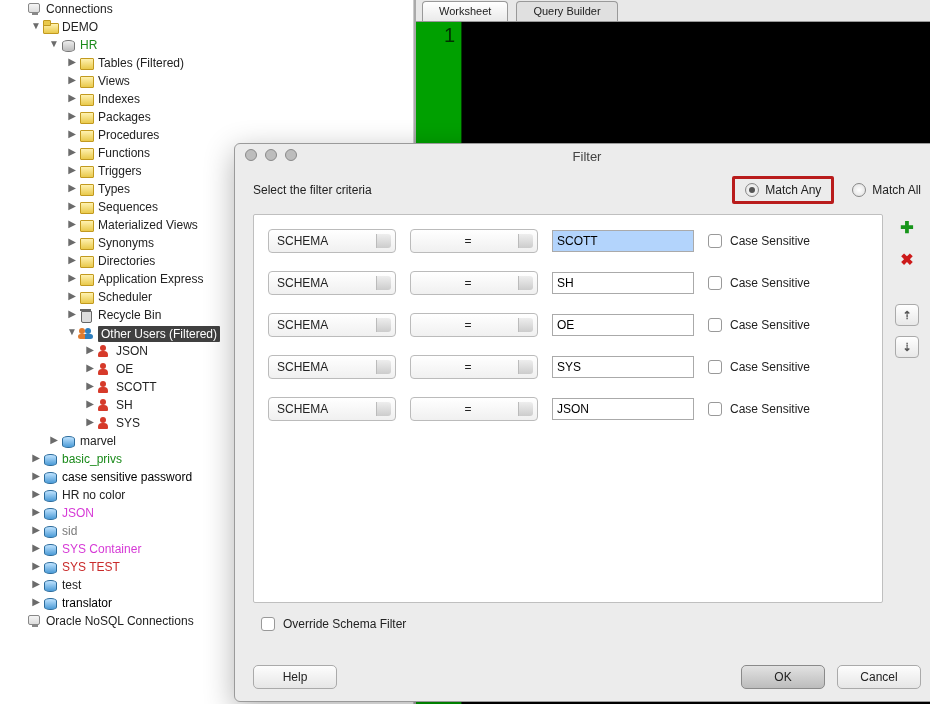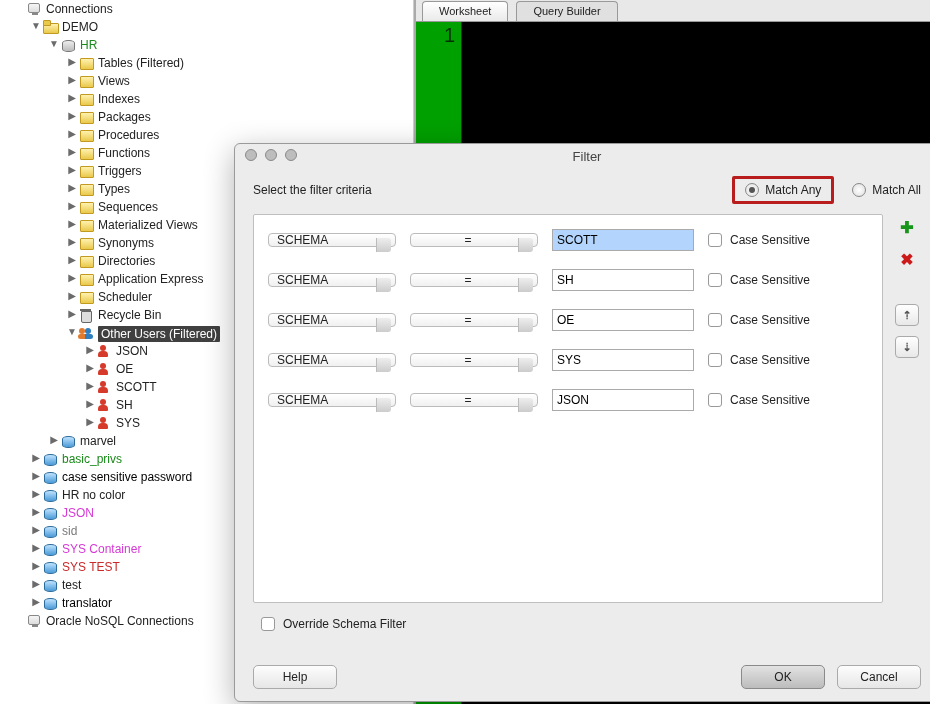--- a/index.html
+++ b/index.html
@@ -268,21 +268,21 @@
     border-radius: 2px;
     padding: 14px 14px;
   }
   .filter-row {
     display: flex;
     align-items: center;
     gap: 14px;
     margin-bottom: 18px;
   }
   .sel {
-    height: 14px;
+    height: 24px;
     border: 1px solid #bbb;
     border-radius: 4px;
     background: linear-gradient(#fff,#f0f0f0);
     display: flex; align-items: center;
     position: relative;
     padding: 0 20px 0 8px;
     font-size: 12px;
   }
   .sel::after {
     content: ""; position: absolute;

